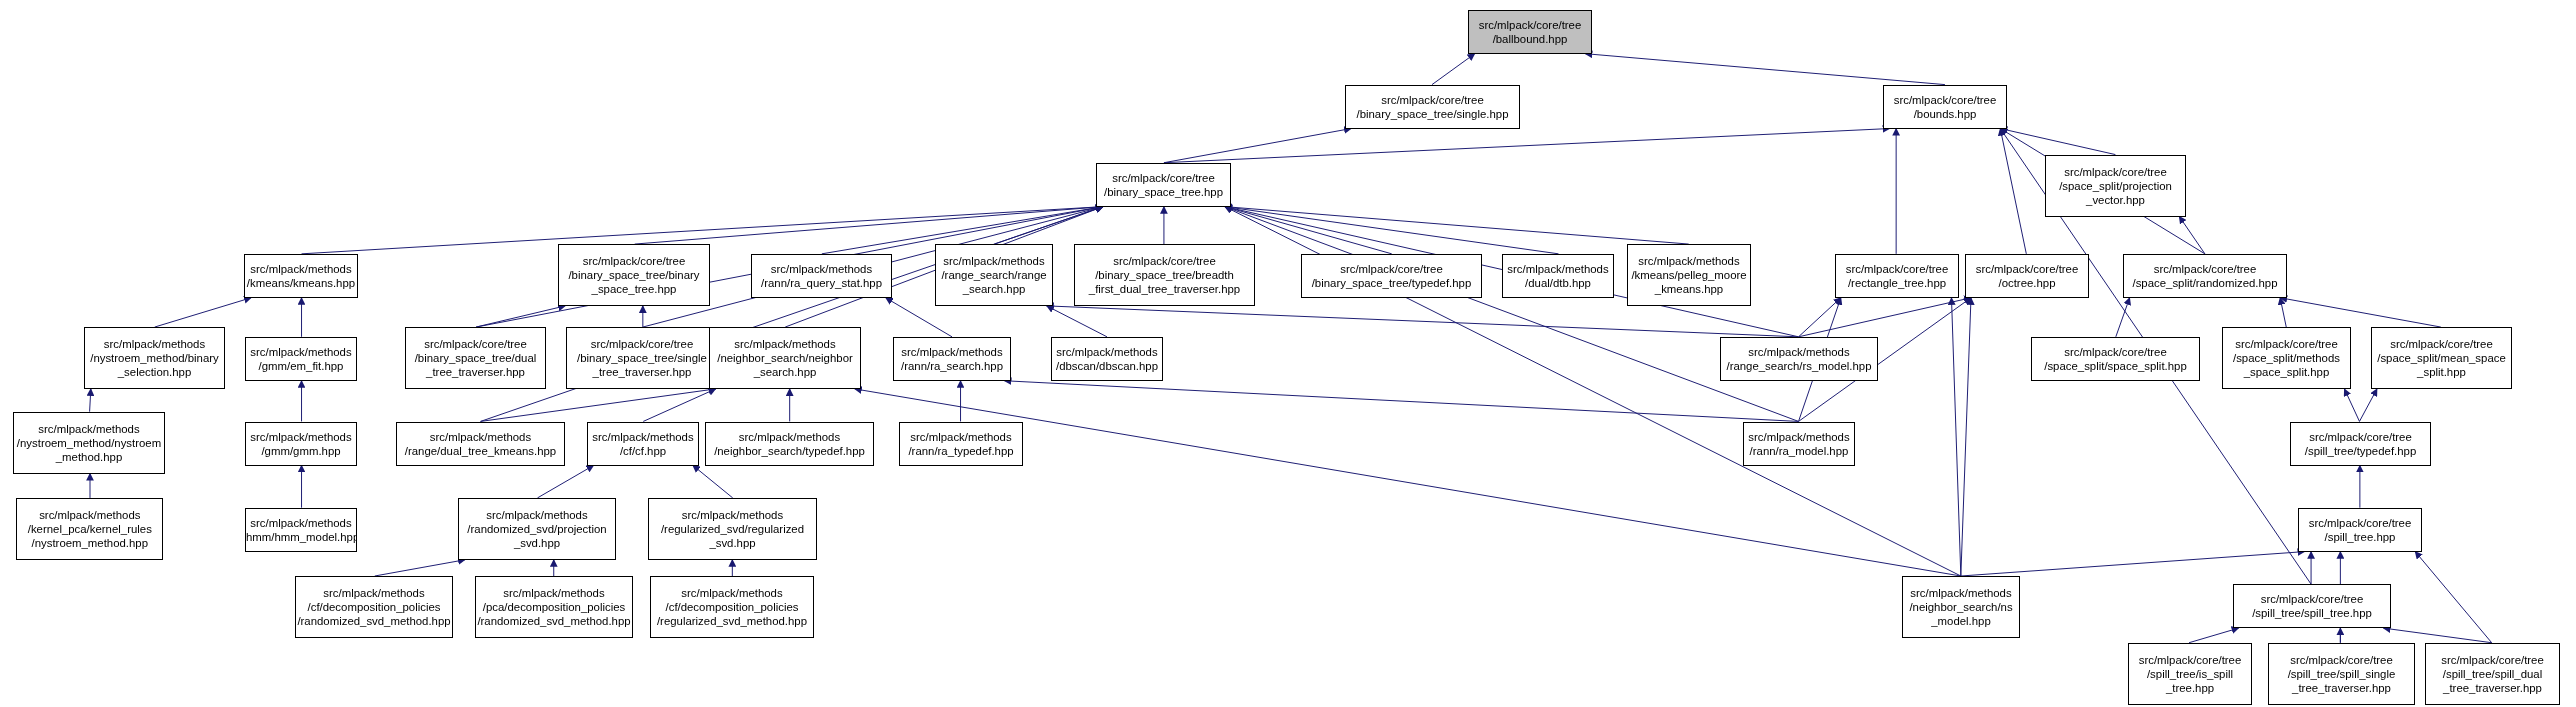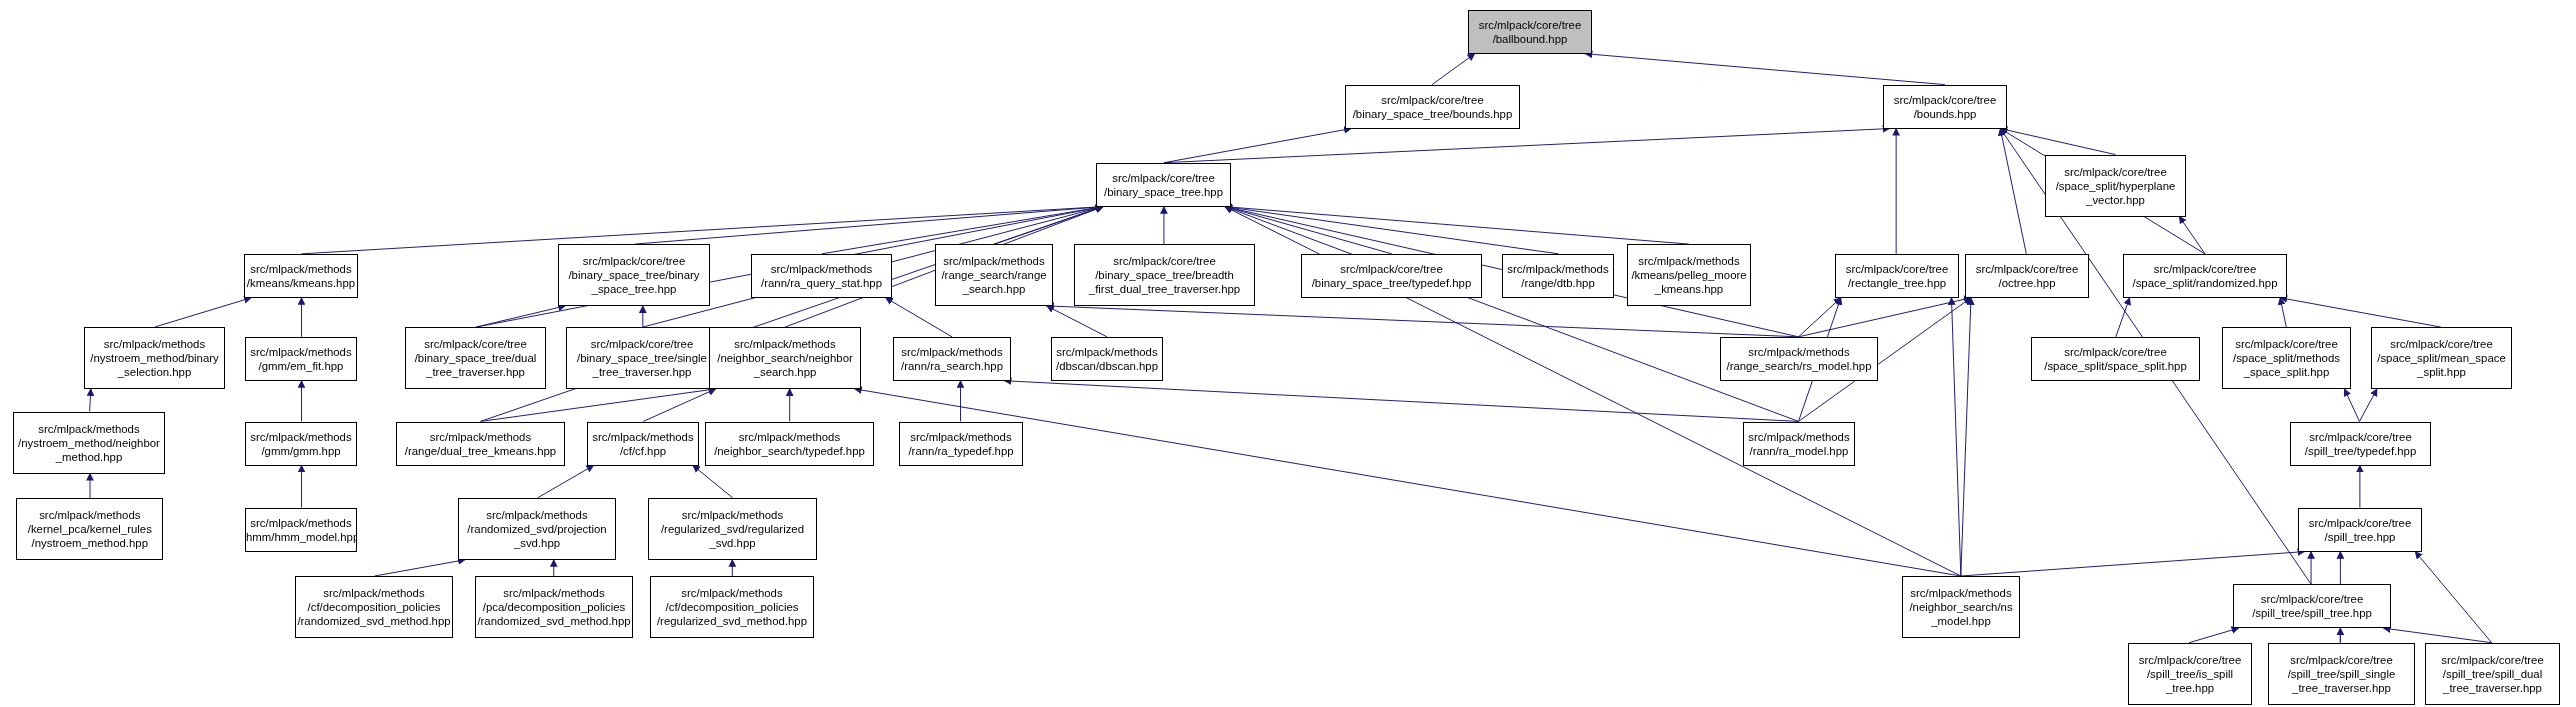--- a/index.html
+++ b/index.html
@@ -123,33 +123,33 @@
         <line x1="3062" y1="790" x2="2968" y2="678" stroke="#191970" stroke-width="1.2" marker-end="url(#arrow)"></line>
       </g>
   </svg>
   <div id="node-layer">
       <div class="node hl" style="left: 1468px; top: 9.8px; width: 124px; height: 44px; border-color: rgb(0, 0, 0); background: rgb(191, 191, 191);">
         <span>src/mlpack/core/tree</span>
         <span>/ballbound.hpp</span>
       </div>
       <div class="node" style="left: 1345px; top: 85px; width: 175px; height: 44px; border-color: rgb(0, 0, 0); background: rgb(255, 255, 255);">
         <span>src/mlpack/core/tree</span>
-        <span>/binary_space_tree/bounds.hpp</span>
+        <span>/binary_space_tree/single.hpp</span>
       </div>
       <div class="node" style="left: 1883px; top: 85px; width: 124px; height: 44px; border-color: rgb(0, 0, 0); background: rgb(255, 255, 255);">
         <span>src/mlpack/core/tree</span>
         <span>/bounds.hpp</span>
       </div>
       <div class="node" style="left: 1096px; top: 163px; width: 135px; height: 44px; border-color: rgb(0, 0, 0); background: rgb(255, 255, 255);">
         <span>src/mlpack/core/tree</span>
         <span>/binary_space_tree.hpp</span>
       </div>
       <div class="node" style="left: 2045px; top: 155px; width: 141px; height: 62px; border-color: rgb(0, 0, 0); background: rgb(255, 255, 255);">
         <span>src/mlpack/core/tree</span>
-        <span>/space_split/hyperplane</span>
+        <span>/space_split/projection</span>
         <span>_vector.hpp</span>
       </div>
       <div class="node" style="left: 244px; top: 254px; width: 114px; height: 44px; border-color: rgb(0, 0, 0); background: rgb(255, 255, 255);">
         <span>src/mlpack/methods</span>
         <span>/kmeans/kmeans.hpp</span>
       </div>
       <div class="node" style="left: 558px; top: 244px; width: 152px; height: 62px; border-color: rgb(0, 0, 0); background: rgb(255, 255, 255);">
         <span>src/mlpack/core/tree</span>
         <span>/binary_space_tree/binary</span>
         <span>_space_tree.hpp</span>
@@ -167,21 +167,21 @@
         <span>src/mlpack/core/tree</span>
         <span>/binary_space_tree/breadth</span>
         <span>_first_dual_tree_traverser.hpp</span>
       </div>
       <div class="node" style="left: 1301px; top: 254px; width: 181px; height: 44px; border-color: rgb(0, 0, 0); background: rgb(255, 255, 255);">
         <span>src/mlpack/core/tree</span>
         <span>/binary_space_tree/typedef.hpp</span>
       </div>
       <div class="node" style="left: 1502px; top: 254px; width: 112px; height: 44px; border-color: rgb(0, 0, 0); background: rgb(255, 255, 255);">
         <span>src/mlpack/methods</span>
-        <span>/range/dtb.hpp</span>
+        <span>/dual/dtb.hpp</span>
       </div>
       <div class="node" style="left: 1627px; top: 244px; width: 124px; height: 62px; border-color: rgb(0, 0, 0); background: rgb(255, 255, 255);">
         <span>src/mlpack/methods</span>
         <span>/kmeans/pelleg_moore</span>
         <span>_kmeans.hpp</span>
       </div>
       <div class="node" style="left: 1835px; top: 254px; width: 124px; height: 44px; border-color: rgb(0, 0, 0); background: rgb(255, 255, 255);">
         <span>src/mlpack/core/tree</span>
         <span>/rectangle_tree.hpp</span>
       </div>
@@ -238,21 +238,21 @@
         <span>/space_split/methods</span>
         <span>_space_split.hpp</span>
       </div>
       <div class="node" style="left: 2371px; top: 327px; width: 141px; height: 62px; border-color: rgb(0, 0, 0); background: rgb(255, 255, 255);">
         <span>src/mlpack/core/tree</span>
         <span>/space_split/mean_space</span>
         <span>_split.hpp</span>
       </div>
       <div class="node" style="left: 13px; top: 412px; width: 152px; height: 62px; border-color: rgb(0, 0, 0); background: rgb(255, 255, 255);">
         <span>src/mlpack/methods</span>
-        <span>/nystroem_method/neighbor</span>
+        <span>/nystroem_method/nystroem</span>
         <span>_method.hpp</span>
       </div>
       <div class="node" style="left: 245px; top: 422px; width: 112px; height: 44px; border-color: rgb(0, 0, 0); background: rgb(255, 255, 255);">
         <span>src/mlpack/methods</span>
         <span>/gmm/gmm.hpp</span>
       </div>
       <div class="node" style="left: 396px; top: 422px; width: 169px; height: 44px; border-color: rgb(0, 0, 0); background: rgb(255, 255, 255);">
         <span>src/mlpack/methods</span>
         <span>/range/dual_tree_kmeans.hpp</span>
       </div>

